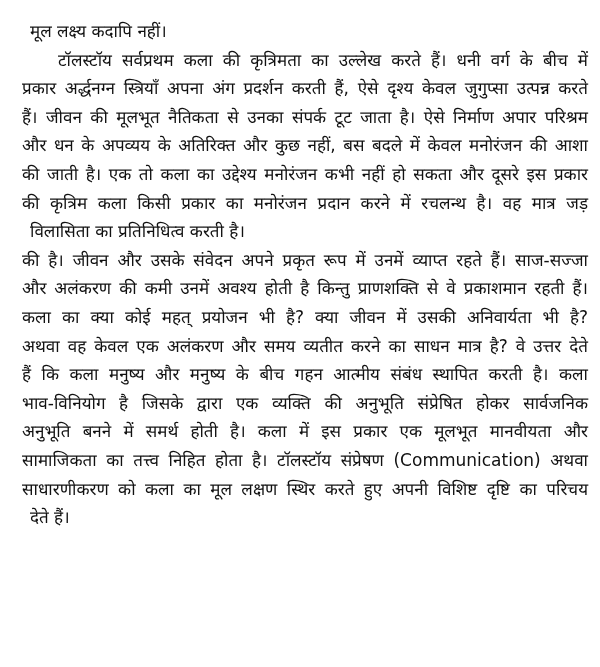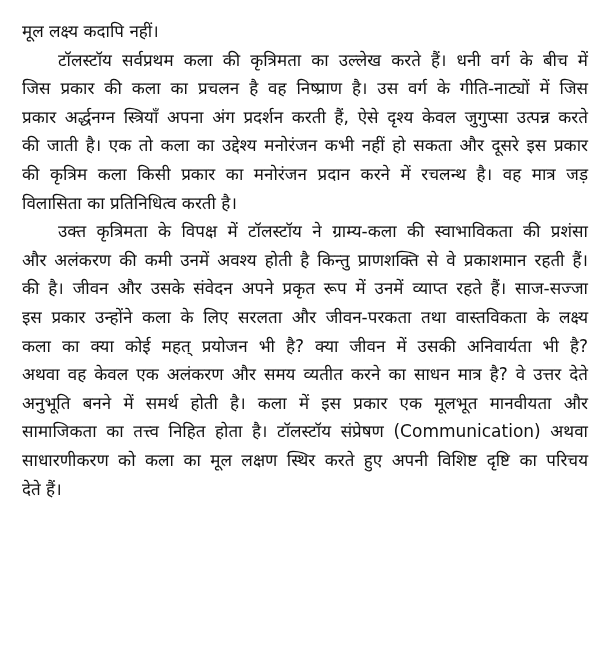--- a/index.html
+++ b/index.html
@@ -3,49 +3,50 @@
 <meta charset="utf-8">
 <style>
   html, body { margin:0; padding:0; background:#ffffff; }
   body { width:600px; height:667px; overflow:hidden; position:relative; }
   .page {
     position:absolute; left:22px; top:17px; width:566px;
     font-family: "DejaVu Sans", "Liberation Sans", sans-serif;
     font-size:17px; color:#111111; line-height:28.6px;
   }
   .line { display:block; white-space:nowrap; text-align:justify; text-align-last:justify; height:28.6px; }
-  .line.last { text-align-last:left; }
+  .line.last { text-align-last:left;margin-left:8px; }
   .line.indent { padding-left:36px; }
 </style>
 </head>
 <body>
 
 <div class="page">
 
   <div>
     <span class="line last">मूल लक्ष्य कदापि नहीं।</span>
   </div>
 
   <div>
     <span class="line indent">टॉलस्टॉय सर्वप्रथम कला की कृत्रिमता का उल्लेख करते हैं। धनी वर्ग के बीच में</span>
-    <span class="line">जिस प्रकार की कला का प्रचलन है वह निष्प्राण है। उस वर्ग के गीति-नाट्यों में जिस</span>
     <span class="line">प्रकार अर्द्धनग्न स्त्रियाँ अपना अंग प्रदर्शन करती हैं, ऐसे दृश्य केवल जुगुप्सा उत्पन्न करते</span>
+    <span class="line">हैं। जीवन की मूलभूत नैतिकता से उनका संपर्क टूट जाता है। ऐसे निर्माण अपार परिश्रम</span>
+    <span class="line">और धन के अपव्यय के अतिरिक्त और कुछ नहीं, बस बदले में केवल मनोरंजन की आशा</span>
     <span class="line">की जाती है। एक तो कला का उद्देश्य मनोरंजन कभी नहीं हो सकता और दूसरे इस प्रकार</span>
     <span class="line">की कृत्रिम कला किसी प्रकार का मनोरंजन प्रदान करने में रचलन्थ है। वह मात्र जड़</span>
     <span class="line last">विलासिता का प्रतिनिधित्व करती है।</span>
   </div>
 
   <div>
-    <span class="line indent">उक्त कृत्रिमता के विपक्ष में टॉलस्टॉय ने ग्राम्य-कला की स्वाभाविकता की प्रशंसा</span>
+    <span class="line">की है। जीवन और उसके संवेदन अपने प्रकृत रूप में उनमें व्याप्त रहते हैं। साज-सज्जा</span>
     <span class="line">और अलंकरण की कमी उनमें अवश्य होती है किन्तु प्राणशक्ति से वे प्रकाशमान रहती हैं।</span>
-    <span class="line">की है। जीवन और उसके संवेदन अपने प्रकृत रूप में उनमें व्याप्त रहते हैं। साज-सज्जा</span>
-    <span class="line">इस प्रकार उन्होंने कला के लिए सरलता और जीवन-परकता तथा वास्तविकता के लक्ष्य</span>
   </div>
 
   <div>
     <span class="line">कला का क्या कोई महत् प्रयोजन भी है? क्या जीवन में उसकी अनिवार्यता भी है?</span>
     <span class="line">अथवा वह केवल एक अलंकरण और समय व्यतीत करने का साधन मात्र है? वे उत्तर देते</span>
+    <span class="line">हैं कि कला मनुष्य और मनुष्य के बीच गहन आत्मीय संबंध स्थापित करती है। कला</span>
+    <span class="line">भाव-विनियोग है जिसके द्वारा एक व्यक्ति की अनुभूति संप्रेषित होकर सार्वजनिक</span>
     <span class="line">अनुभूति बनने में समर्थ होती है। कला में इस प्रकार एक मूलभूत मानवीयता और</span>
     <span class="line">सामाजिकता का तत्त्व निहित होता है। टॉलस्टॉय संप्रेषण (Communication) अथवा</span>
     <span class="line">साधारणीकरण को कला का मूल लक्षण स्थिर करते हुए अपनी विशिष्ट दृष्टि का परिचय</span>
     <span class="line last">देते हैं।</span>
   </div>
 </div>
 
 </body></html>

